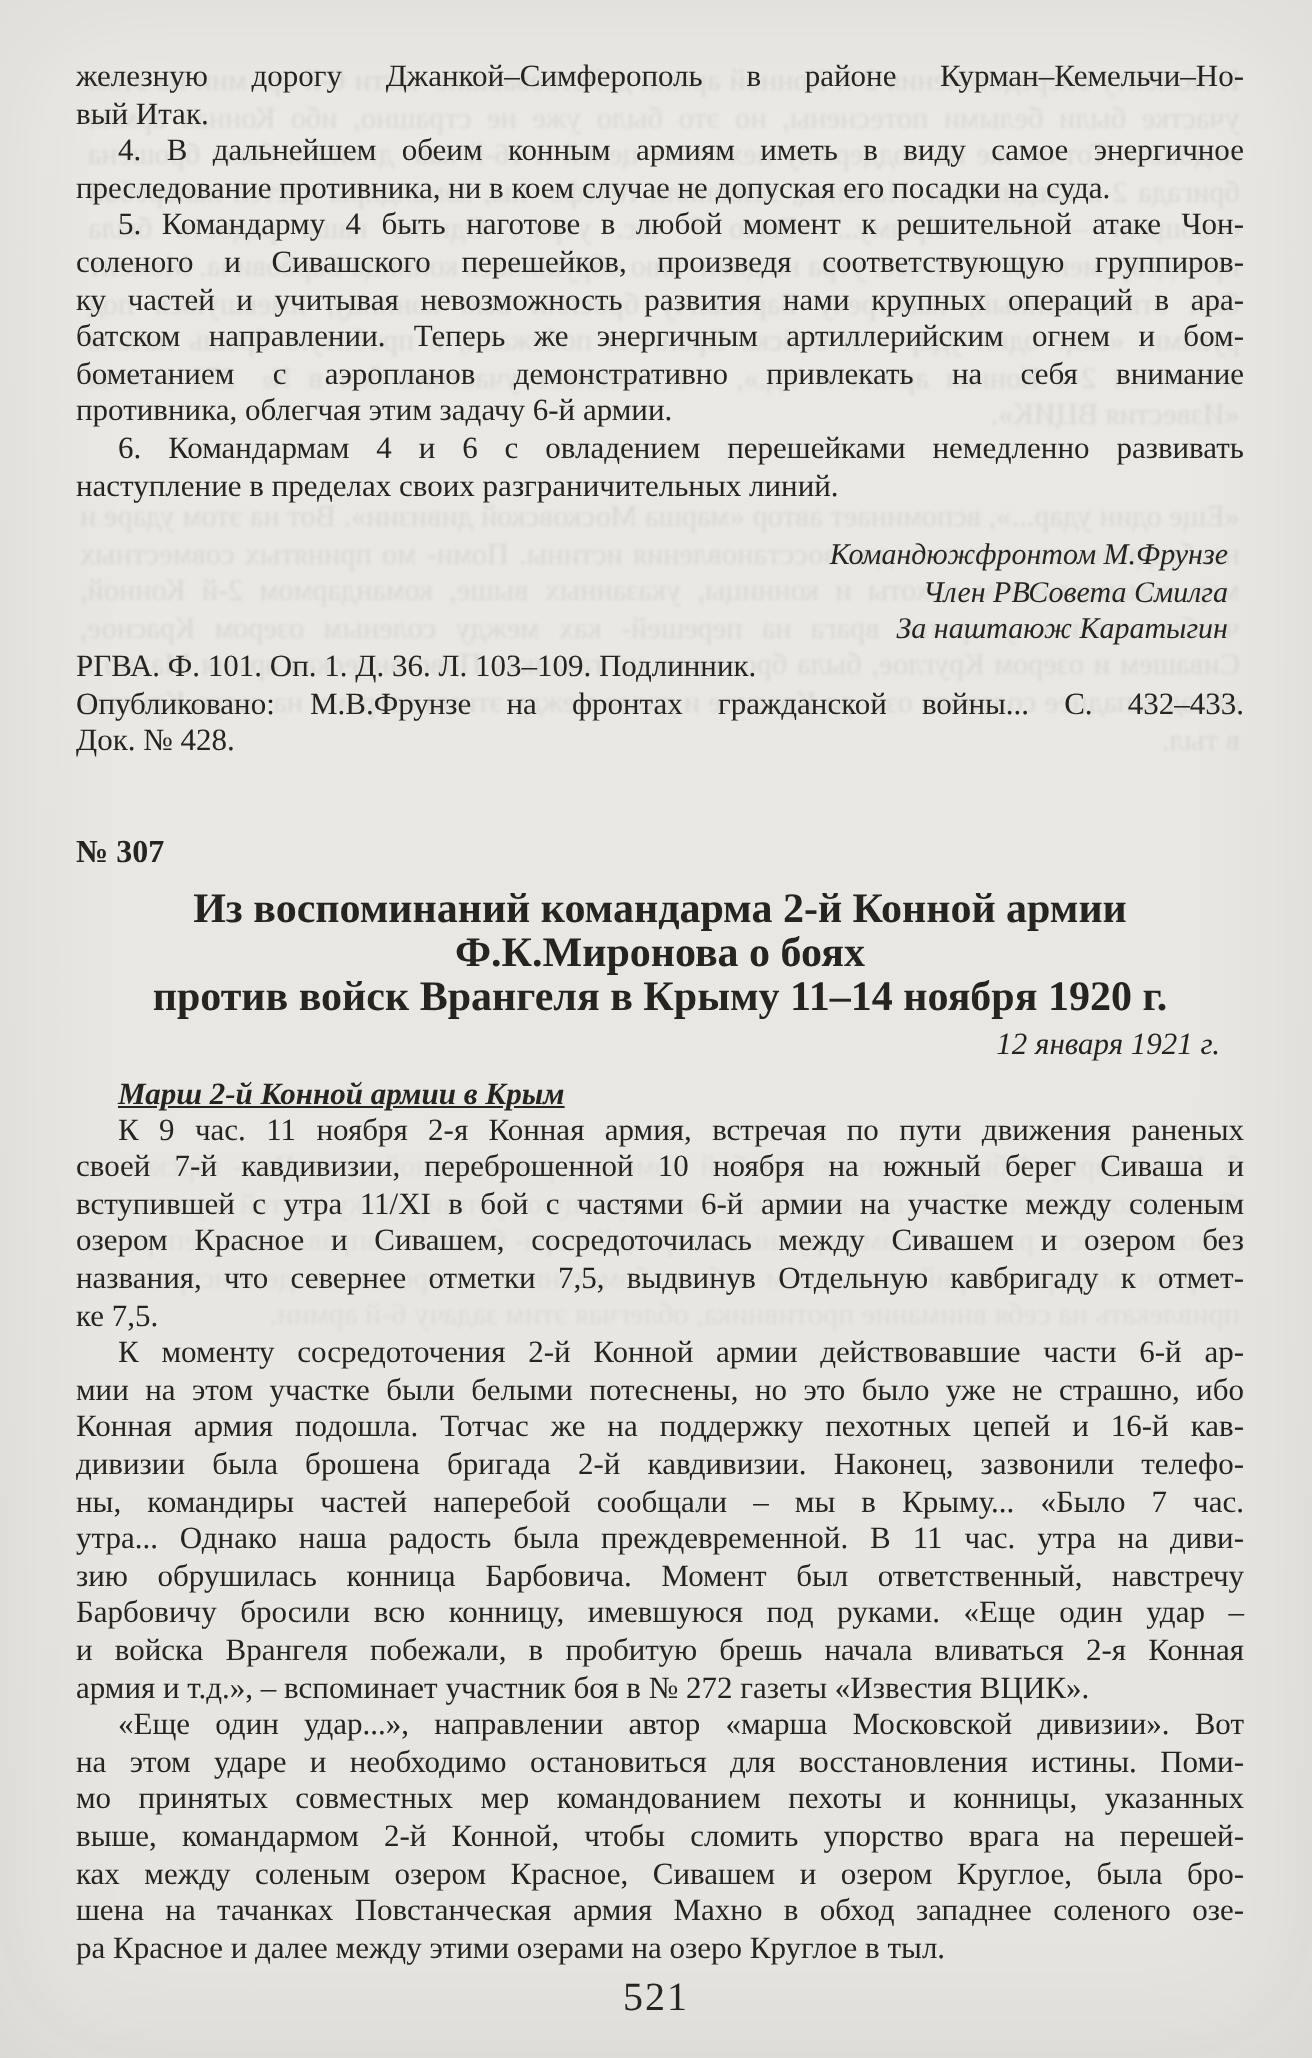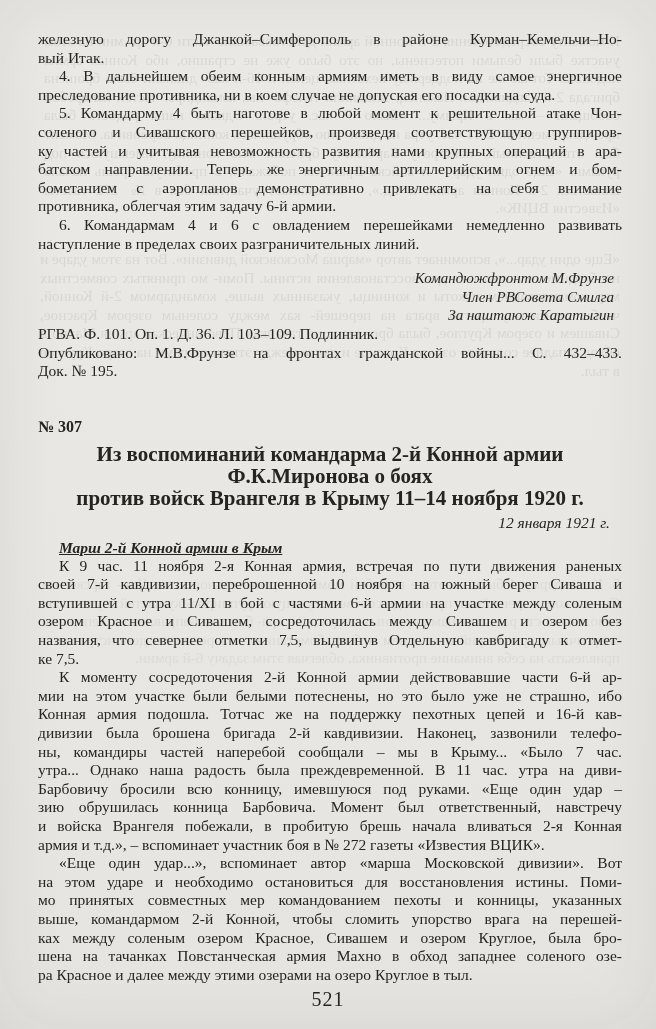--- a/index.html
+++ b/index.html
@@ -92,21 +92,21 @@
     <div class="signatures">
         <div class="line">Командюжфронтом М.Фрунзе</div>
         <div class="line">Член РВСовета Смилга</div>
         <div class="line last">За наштаюж Каратыгин</div>
       </div>
 
     <div class="para archive">РГВА. Ф. 101. Оп. 1. Д. 36. Л. 103–109. Подлинник.</div>
 
     <div class="para published">
         <div class="line">Опубликовано: М.В.Фрунзе на фронтах гражданской войны... С. 432–433.</div>
-        <div class="line last">Док. № 195.</div>
+        <div class="line last">Док. № 428.</div>
       </div>
 
     <div class="doc-number">№ 307</div>
 
     <div class="doc-title">
         <div class="line">Из воспоминаний командарма 2-й Конной армии Ф.К.Миронова о боях</div>
         <div class="line last">против войск Врангеля в Крыму 11–14 ноября 1920 г.</div>
       </div>
 
     <div class="doc-date">12 января 1921 г.</div>
@@ -122,28 +122,28 @@
         <div class="line last">ке 7,5.</div>
       </div>
 
     <div class="para">
         <div class="line indent">К моменту сосредоточения 2-й Конной армии действовавшие части 6-й ар-</div>
         <div class="line">мии на этом участке были белыми потеснены, но это было уже не страшно, ибо</div>
         <div class="line">Конная армия подошла. Тотчас же на поддержку пехотных цепей и 16-й кав-</div>
         <div class="line">дивизии была брошена бригада 2-й кавдивизии. Наконец, зазвонили телефо-</div>
         <div class="line">ны, командиры частей наперебой сообщали – мы в Крыму... «Было 7 час.</div>
         <div class="line">утра... Однако наша радость была преждевременной. В 11 час. утра на диви-</div>
+        <div class="line">зию обрушилась конница Барбовича. Момент был ответственный, навстречу</div>
         <div class="line">Барбовичу бросили всю конницу, имевшуюся под руками. «Еще один удар –</div>
-        <div class="line">зию обрушилась конница Барбовича. Момент был ответственный, навстречу</div>
         <div class="line">и войска Врангеля побежали, в пробитую брешь начала вливаться 2-я Конная</div>
         <div class="line last">армия и т.д.», – вспоминает участник боя в № 272 газеты «Известия ВЦИК».</div>
       </div>
 
     <div class="para">
-        <div class="line indent">«Еще один удар...», вспоминает автор «марша Московской дивизии». Вот</div>
+        <div class="line indent">«Еще один удар...», направлении автор «марша Московской дивизии». Вот</div>
         <div class="line">на этом ударе и необходимо остановиться для восстановления истины. Поми-</div>
         <div class="line">мо принятых совместных мер командованием пехоты и конницы, указанных</div>
         <div class="line">выше, командармом 2-й Конной, чтобы сломить упорство врага на перешей-</div>
         <div class="line">ках между соленым озером Красное, Сивашем и озером Круглое, была бро-</div>
         <div class="line">шена на тачанках Повстанческая армия Махно в обход западнее соленого озе-</div>
         <div class="line last">ра Красное и далее между этими озерами на озеро Круглое в тыл.</div>
       </div>
 
   </div>
 

